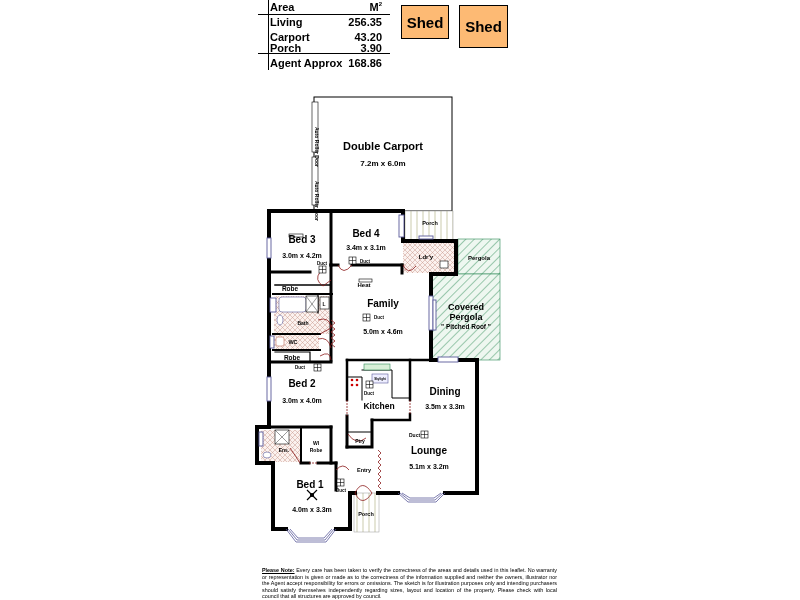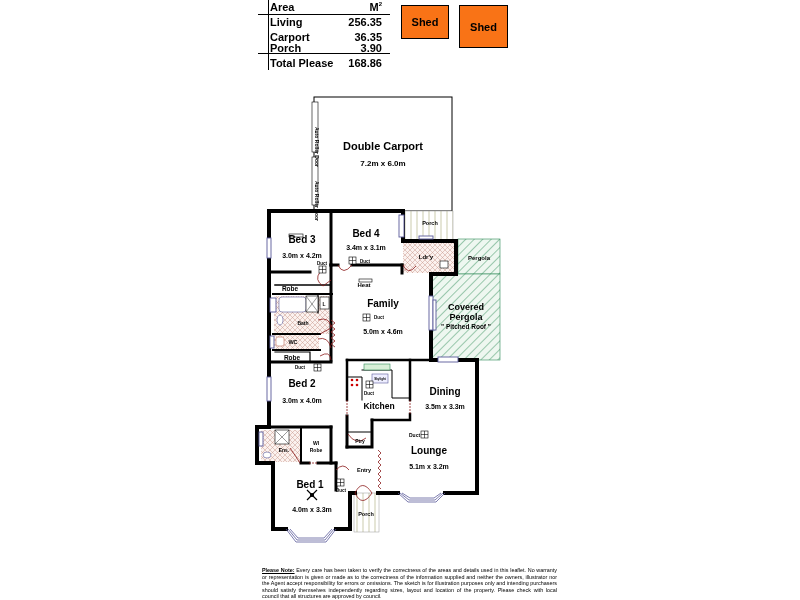--- a/index.html
+++ b/index.html
@@ -4,51 +4,51 @@
 <style>
   html, body { margin:0; padding:0; background:#ffffff; }
   body { width:800px; height:600px; position:relative; overflow:hidden;
          font-family:"Liberation Sans", sans-serif; color:#000; }
   #plan { position:absolute; left:0; top:0; width:800px; height:600px; }
   .lbl { font-family:"Liberation Sans", sans-serif; font-weight:bold; fill:#000; }
   .area-table { position:absolute; left:258px; top:0; width:140px; font-size:11px; font-weight:bold; }
   .area-table .vline { position:absolute; left:10px; top:0; width:1px; height:70px; background:#000; }
   .area-table .hline { position:absolute; left:0; width:132px; height:1px; background:#000; }
   .area-row { position:absolute; left:12px; width:112px; display:flex; justify-content:space-between; }
-  .shed { position:absolute; border:1px solid #000; font-size:11px; font-weight:bold;
-          display:flex; align-items:center; justify-content:center; background:#f97316; }
+  .shed { position:absolute; border:1px solid #000; font-size:15px; font-weight:bold;
+          display:flex; align-items:center; justify-content:center; background:#fdba74; }
   .disclaimer { position:absolute; left:262px; top:567px; width:295px; font-size:5.4px;
                 line-height:6.6px; text-align:justify; color:#000; }
   .disclaimer b { text-decoration:underline; }
 </style>
 </head>
 <body>
 
 <div class="area-table">
   <div class="vline"></div>
   <div class="area-row" style="top:1px">
     <span>Area</span>
     <span><span>M</span><sup style="font-size:6px">2</sup></span>
   </div>
   <div class="hline" style="top:14px"></div>
   <div class="area-row" style="top:16px">
     <span>Living</span>
     <span>256.35</span>
   </div>
   <div class="area-row" style="top:31px">
     <span>Carport</span>
-    <span>36.35</span>
+    <span>43.20</span>
   </div>
   <div class="area-row" style="top:42px">
     <span>Porch</span>
     <span>3.90</span>
   </div>
   <div class="hline" style="top:53px"></div>
   <div class="area-row" style="top:57px">
-    <span>Total Please</span>
+    <span>Agent Approx</span>
     <span>168.86</span>
   </div>
 </div>
 
 <div class="shed" style="left:401px; top:5px; width:46px; height:32px;">
   <span>Shed</span>
 </div>
 <div class="shed" style="left:459px; top:5px; width:47px; height:41px;">
   <span>Shed</span>
 </div>

